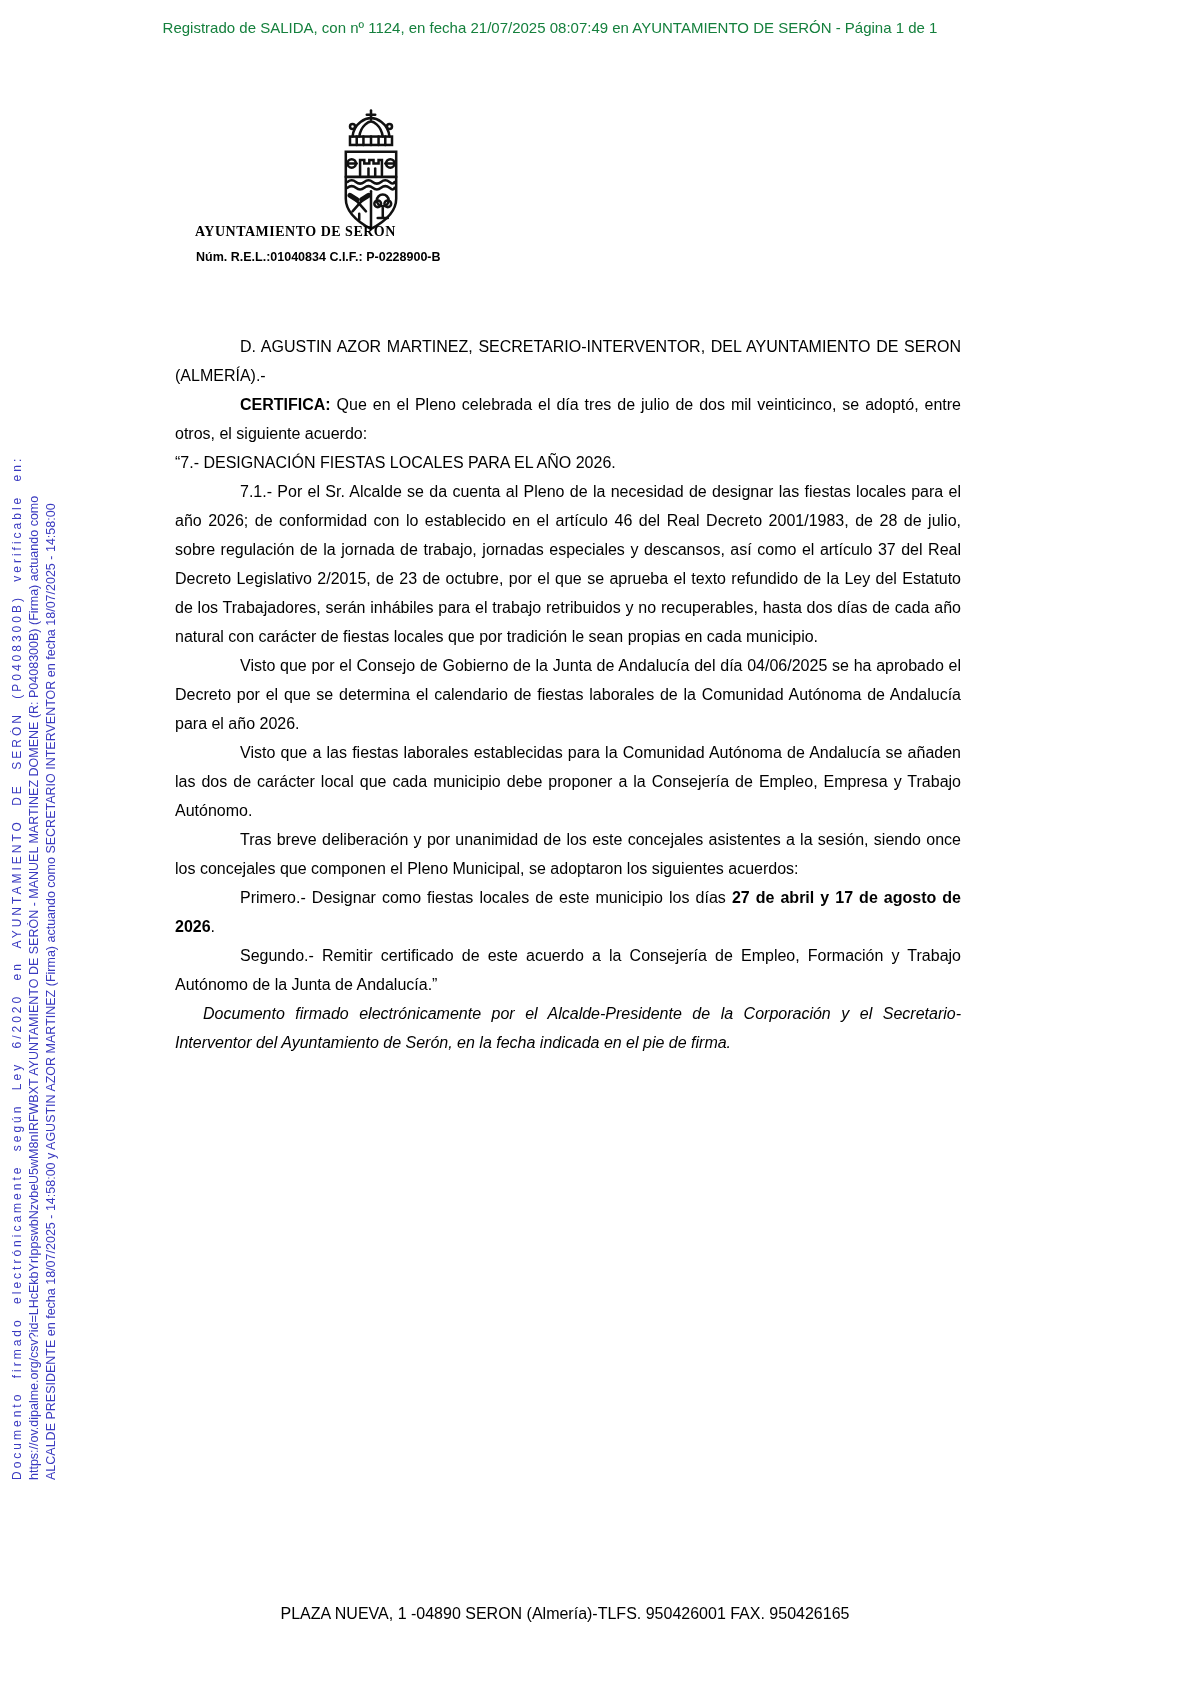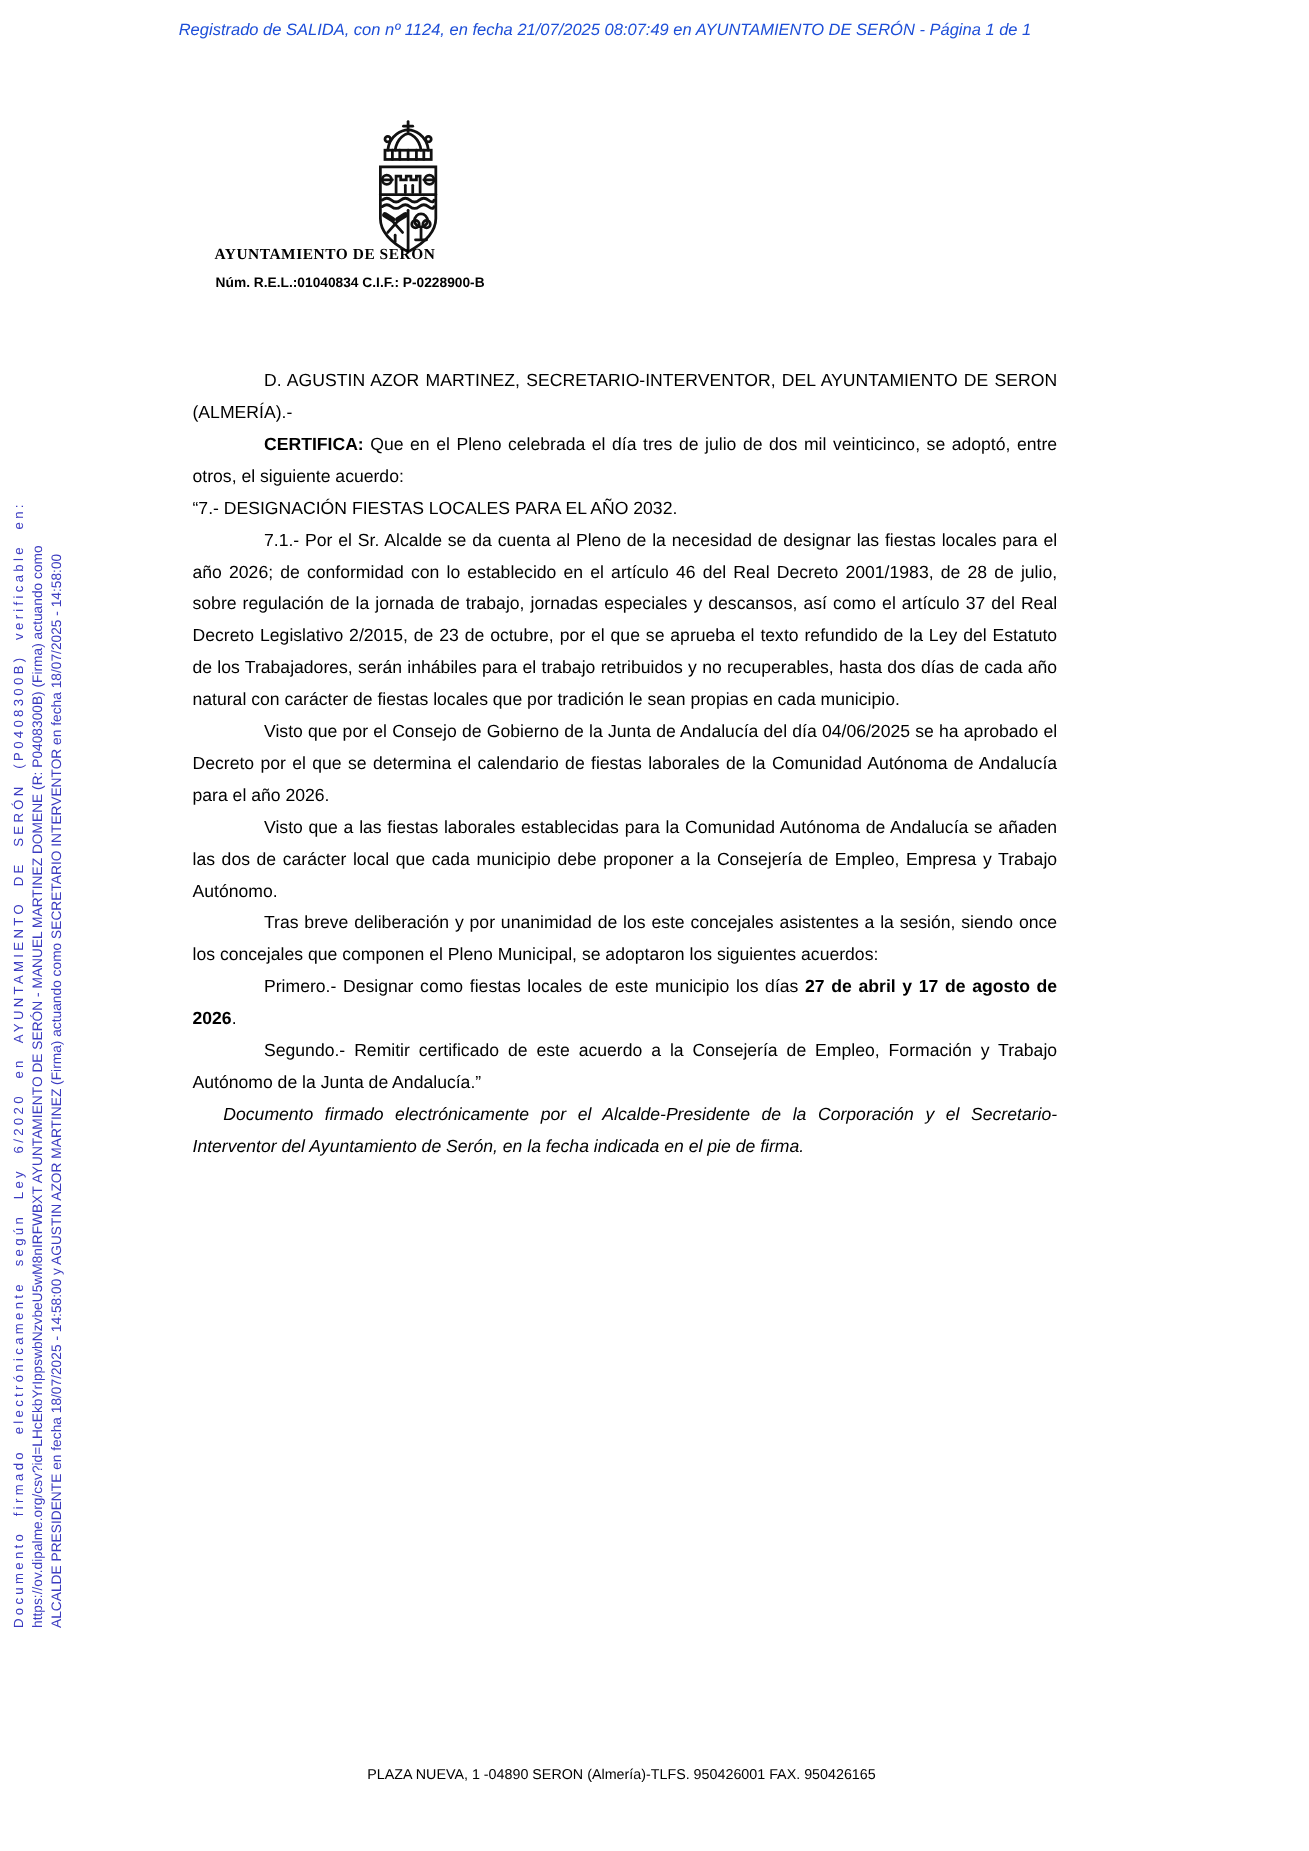--- a/index.html
+++ b/index.html
@@ -10,23 +10,22 @@
     color:#000;
     position:relative;
     overflow:hidden;
   }
   .page { position:absolute; inset:0; }
 
   .reg-header {
     position:absolute; top:19px; left:0; width:1100px;
     text-align:center;
     font-size:15px;
-    color:#1d4ed8;
+    color:#15803d;
     white-space:nowrap;
-    font-style:italic;
   }
 
   
   .sidebar {
     position:absolute; left:10px; top:192px; height:1288px;
     display:flex; flex-direction:row; gap:3px;
     color:#3a3ac0;
   }
   .sb-line {
     writing-mode:vertical-rl;
@@ -61,21 +60,21 @@
     line-height:29px;
   }
   .ind  { text-indent:65px; }
   .ind2 { text-indent:28px;font-style:italic; }
   .gap  { margin-top:38px; }
   strong { font-weight:bold; }
 
   .footer {
     position:absolute; top:1605px; left:0; width:1130px;
     text-align:center;
-    font-size:13px;
+    font-size:16px;
     white-space:nowrap;
   }
 </style>
 </head>
 <body>
 
 <div class="page">
 
   <div class="reg-header">Registrado de SALIDA, con nº 1124, en fecha 21/07/2025 08:07:49 en AYUNTAMIENTO DE SERÓN - Página 1 de 1</div>
 
@@ -135,21 +134,21 @@
     </g>
   </svg>
 
   <div class="org-name">AYUNTAMIENTO DE SERON</div>
 
   <div class="org-reg">Núm. R.E.L.:01040834  C.I.F.: P-0228900-B</div>
 
   <div class="body-text">
     <p class="ind">D. AGUSTIN AZOR MARTINEZ, SECRETARIO-INTERVENTOR, DEL AYUNTAMIENTO DE SERON (ALMERÍA).-</p>
     <p class="ind"><strong>CERTIFICA:</strong><span> Que en el Pleno celebrada el día tres de julio de dos mil veinticinco, se adoptó, entre otros, el siguiente acuerdo:</span></p>
-    <p>“7.- DESIGNACIÓN FIESTAS LOCALES PARA EL AÑO 2032.</p>
+    <p>“7.- DESIGNACIÓN FIESTAS LOCALES PARA EL AÑO 2026.</p>
     <p class="ind">7.1.- Por el Sr. Alcalde se da cuenta al Pleno de la necesidad de designar las fiestas locales para el año 2026; de conformidad con lo establecido en el artículo 46 del Real Decreto 2001/1983, de 28 de julio, sobre regulación de la jornada de trabajo, jornadas especiales y descansos, así como el artículo 37 del Real Decreto Legislativo 2/2015, de 23 de octubre, por el que se aprueba el texto refundido de la Ley del Estatuto de los Trabajadores, serán inhábiles para el trabajo retribuidos y no recuperables, hasta dos días de cada año natural con carácter de fiestas locales que por tradición le sean propias en cada municipio.</p>
     <p class="ind">Visto que por el Consejo de Gobierno de la Junta de Andalucía del día 04/06/2025 se ha aprobado el Decreto por el que se determina el calendario de fiestas laborales de la Comunidad Autónoma de Andalucía para el año 2026.</p>
     <p class="ind">Visto que a las fiestas laborales establecidas para la Comunidad Autónoma de Andalucía se añaden las dos de carácter local que cada municipio debe proponer a la Consejería de Empleo, Empresa y Trabajo Autónomo.</p>
     <p class="ind">Tras breve deliberación y por unanimidad de los este concejales asistentes a la sesión, siendo once los concejales que componen el Pleno Municipal, se adoptaron los siguientes acuerdos:</p>
     <p class="ind"><span>Primero.- Designar como fiestas locales de este municipio los días </span><strong>27 de abril y 17 de agosto de 2026</strong><span>.</span></p>
     <p class="ind">Segundo.- Remitir certificado de este acuerdo a la Consejería de Empleo, Formación y Trabajo Autónomo de la Junta de Andalucía.”</p>
     <p class="ind2 gap">Documento firmado electrónicamente por el Alcalde-Presidente de la Corporación y el Secretario-Interventor del Ayuntamiento de Serón, en la fecha indicada en el pie de firma.</p>
   </div>
 
   <div class="footer">PLAZA NUEVA, 1 -04890 SERON (Almería)-TLFS. 950426001 FAX. 950426165</div>

